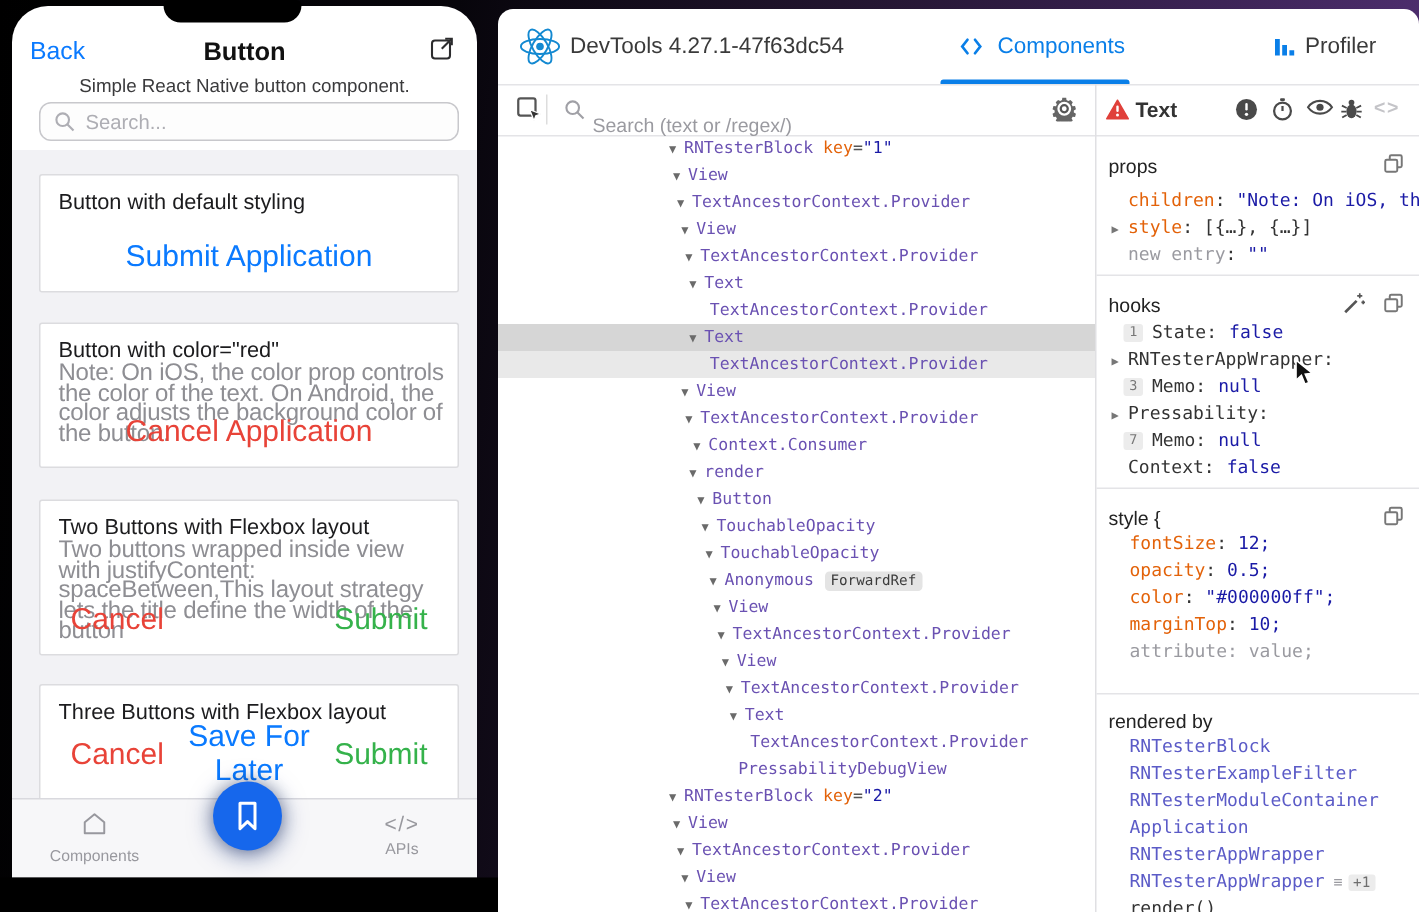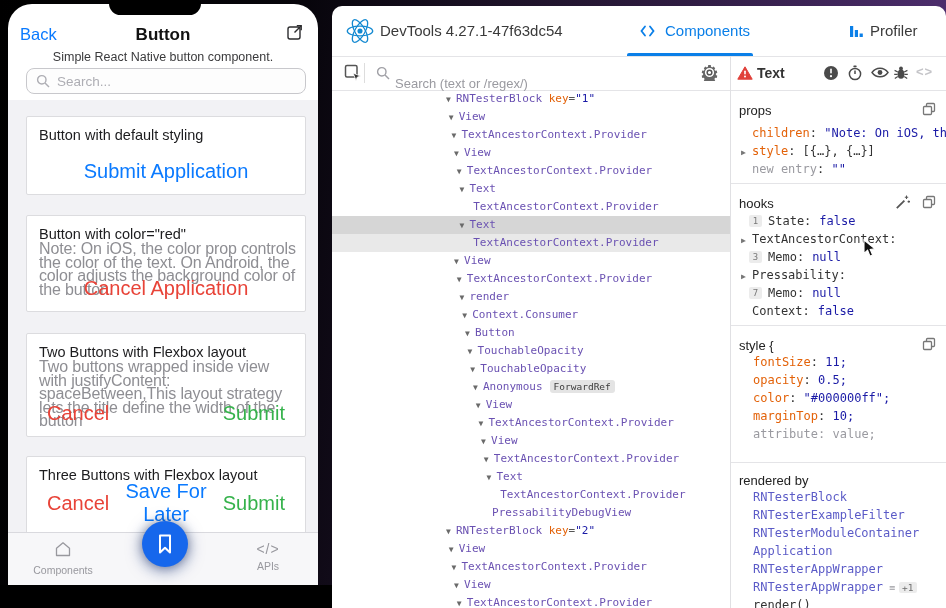--- a/index.html
+++ b/index.html
@@ -266,22 +266,22 @@
       <div class="trow" style="padding-left: 116.7px;"><span class="tarrow">▼</span><span class="tname">View</span></div>
       <div class="trow" style="padding-left: 119.4px;"><span class="tarrow">▼</span><span class="tname">TextAncestorContext.Provider</span></div>
       <div class="trow" style="padding-left: 122.1px;"><span class="tarrow">▼</span><span class="tname">View</span></div>
       <div class="trow" style="padding-left: 124.8px;"><span class="tarrow">▼</span><span class="tname">TextAncestorContext.Provider</span></div>
       <div class="trow" style="padding-left: 127.5px;"><span class="tarrow">▼</span><span class="tname">Text</span></div>
       <div class="trow" style="padding-left: 141.2px;"><span class="tname">TextAncestorContext.Provider</span></div>
       <div class="trow sel" style="padding-left: 127.5px;"><span class="tarrow">▼</span><span class="tname">Text</span></div>
       <div class="trow hov" style="padding-left: 141.2px;"><span class="tname">TextAncestorContext.Provider</span></div>
       <div class="trow" style="padding-left: 122.1px;"><span class="tarrow">▼</span><span class="tname">View</span></div>
       <div class="trow" style="padding-left: 124.8px;"><span class="tarrow">▼</span><span class="tname">TextAncestorContext.Provider</span></div>
+      <div class="trow" style="padding-left: 130.2px;"><span class="tarrow">▼</span><span class="tname">Context.Consumer</span></div>
       <div class="trow" style="padding-left: 127.5px;"><span class="tarrow">▼</span><span class="tname">render</span></div>
-      <div class="trow" style="padding-left: 130.2px;"><span class="tarrow">▼</span><span class="tname">Context.Consumer</span></div>
       <div class="trow" style="padding-left: 132.9px;"><span class="tarrow">▼</span><span class="tname">Button</span></div>
       <div class="trow" style="padding-left: 135.6px;"><span class="tarrow">▼</span><span class="tname">TouchableOpacity</span></div>
       <div class="trow" style="padding-left: 138.3px;"><span class="tarrow">▼</span><span class="tname">TouchableOpacity</span></div>
       <div class="trow" style="padding-left: 141px;"><span class="tarrow">▼</span><span class="tname">Anonymous</span><span class="fref">ForwardRef</span></div>
       <div class="trow" style="padding-left: 143.7px;"><span class="tarrow">▼</span><span class="tname">View</span></div>
       <div class="trow" style="padding-left: 146.4px;"><span class="tarrow">▼</span><span class="tname">TextAncestorContext.Provider</span></div>
       <div class="trow" style="padding-left: 149.1px;"><span class="tarrow">▼</span><span class="tname">View</span></div>
       <div class="trow" style="padding-left: 151.8px;"><span class="tarrow">▼</span><span class="tname">TextAncestorContext.Provider</span></div>
       <div class="trow" style="padding-left: 154.5px;"><span class="tarrow">▼</span><span class="tname">Text</span></div>
       <div class="trow" style="padding-left: 168.2px;"><span class="tname">TextAncestorContext.Provider</span></div>
@@ -314,35 +314,35 @@
             <path d="M11.5 1.5 v3.4 M9.8 3.2 h3.4 M13.8 6.4 v2.4 M12.6 7.6 h2.4" stroke="#555" stroke-width="1.1"></path>
           </svg>
       </div>
       <div class="sico" style="left:191px;top:12px;">
         <svg width="14" height="14" viewBox="0 0 14 14">
             <rect x="4.5" y="1.5" width="8" height="8" rx="1" fill="none" stroke="#777" stroke-width="1.3"></rect>
             <rect x="1.5" y="4.5" width="8" height="8" rx="1" fill="#fff" stroke="#777" stroke-width="1.3"></rect>
           </svg>
       </div>
     <div class="prow" style="top: 29px; padding-left: 18px;"><span class="hbadge">1</span><span class="pdark">State:</span><span class="pval" style="margin-left: 8px;">false</span></div>
-        <div class="prow" style="top: 47px; padding-left: 10px;"><span class="parrow">▶</span><span class="pdark">TextAncestorContext:</span></div>
+        <div class="prow" style="top: 47px; padding-left: 10px;"><span class="parrow">▶</span><span class="pdark">RNTesterAppWrapper:</span></div>
         <div class="prow" style="top: 65px; padding-left: 18px;"><span class="hbadge">3</span><span class="pdark">Memo:</span><span class="pval" style="margin-left: 8px;">null</span></div>
         <div class="prow" style="top: 83px; padding-left: 10px;"><span class="parrow">▶</span><span class="pdark">Pressability:</span></div>
         <div class="prow" style="top: 101px; padding-left: 18px;"><span class="hbadge">7</span><span class="pdark">Memo:</span><span class="pval" style="margin-left: 8px;">null</span></div>
         <div class="prow" style="top: 119px; padding-left: 21px;"><span class="pdark">Context:</span><span class="pval" style="margin-left: 8px;">false</span></div>
       </div>
     <div class="sect" id="sect-style" style="top:235px;height:137px;">
       <div class="slabel" style="top:13px;">style {</div>
       <div class="sico" style="left:191px;top:12px;">
         <svg width="14" height="14" viewBox="0 0 14 14">
             <rect x="4.5" y="1.5" width="8" height="8" rx="1" fill="none" stroke="#777" stroke-width="1.3"></rect>
             <rect x="1.5" y="4.5" width="8" height="8" rx="1" fill="#fff" stroke="#777" stroke-width="1.3"></rect>
           </svg>
       </div>
-    <div class="prow" style="top: 28px; padding-left: 22px;"><span class="pkey">fontSize</span><span class="pdark">: </span><span class="pval">11;</span></div>
+    <div class="prow" style="top: 28px; padding-left: 22px;"><span class="pkey">fontSize</span><span class="pdark">: </span><span class="pval">12;</span></div>
         <div class="prow" style="top: 46px; padding-left: 22px;"><span class="pkey">opacity</span><span class="pdark">: </span><span class="pval">0.5;</span></div>
         <div class="prow" style="top: 64px; padding-left: 22px;"><span class="pkey">color</span><span class="pdark">: </span><span class="pval">"#000000ff";</span></div>
         <div class="prow" style="top: 82px; padding-left: 22px;"><span class="pkey">marginTop</span><span class="pdark">: </span><span class="pval">10;</span></div>
         <div class="prow" style="top: 100px; padding-left: 22px;"><span class="pmut">attribute</span><span class="pmut">: </span><span class="pmut">value;</span></div>
         <div class="prow" style="top: 136px; padding-left: 8px;"></div>
       </div>
     <div class="sect" id="sect-rendered" style="top:372px;height:146px;border-bottom:none;">
       <div class="slabel" style="top:11px;">rendered by</div>
     <div class="prow" style="top: 26px; padding-left: 22px;"><span class="owner">RNTesterBlock</span></div>
         <div class="prow" style="top: 44px; padding-left: 22px;"><span class="owner">RNTesterExampleFilter</span></div>

